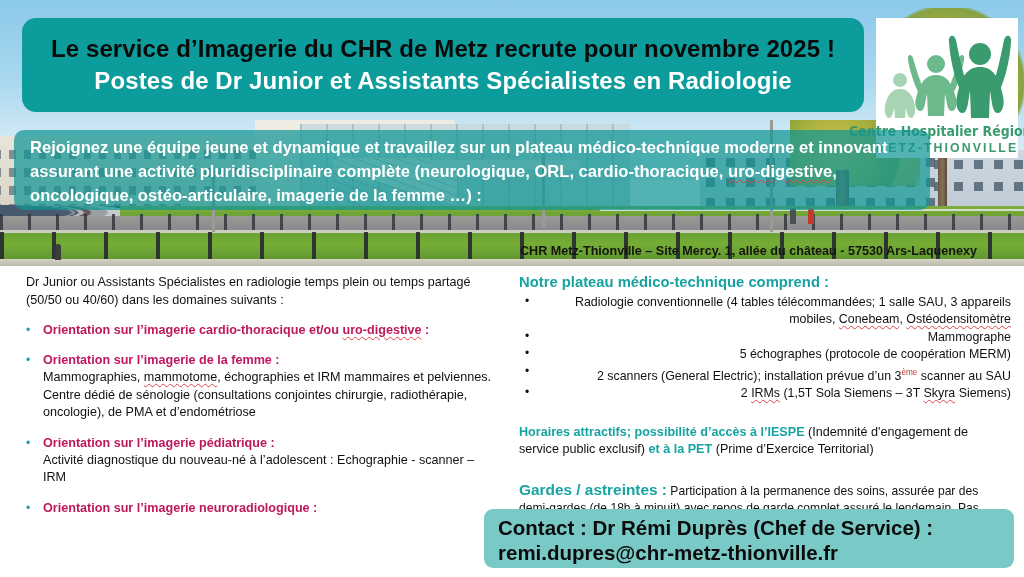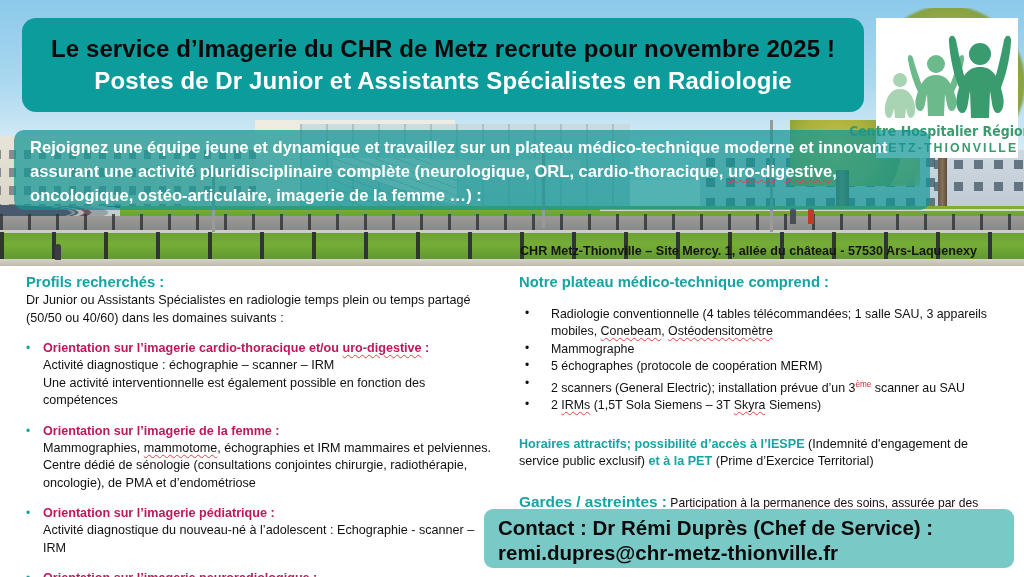--- a/index.html
+++ b/index.html
@@ -235,21 +235,21 @@
   }
   .orient-bullet {
     color: #17a3a2; font-size: 12px; line-height: 17px; width: 8px; flex: none;
   }
   .orient-head {
     color: #be185d; font-weight: bold; font-size: 12.6px; line-height: 17px;
   }
   .orient-body { margin-left: 17px; }
 
   
-  ul.plat { list-style: none; margin-top: 16px; }
+  ul.plat { list-style: none; margin-top: 4px; text-align: right; }
   ul.plat li {
     position: relative; padding-left: 32px;
     color: #111111; font-size: 12.4px; line-height: 17.4px;
   }
   ul.plat li:before {
     content: "\2022"; position: absolute; left: 6px; top: -1px;
     color: #111111; font-size: 12px;
   }
   .sup-red { font-size: 8.2px; vertical-align: super; color: #c0392b; }
 
@@ -351,30 +351,25 @@
     </svg>
     <div class="logo-l1">Centre Hospitalier Régional</div>
     <div class="logo-l2">METZ-THIONVILLE</div>
   </div>
 
   <div class="intro">
     <p><span>Rejoignez une équipe jeune et dynamique et travaillez sur un plateau médico-technique moderne et innovant assurant une activité pluridisciplinaire complète (neurologique, ORL, cardio-thoracique, </span><span class="sq-red">uro-digestive</span><span>, oncologique, ostéo-articulaire, imagerie de la femme …) :</span></p>
   </div>
 
   <div class="col-left">
-    <div class="sec-title">Profils recherchés :</div>
     <div class="body-txt">Dr Junior ou Assistants Spécialistes en radiologie temps plein ou temps partagé (50/50 ou 40/60) dans les domaines suivants :</div>
 
     <div class="orient">
       <span class="orient-bullet">•</span>
       <span class="orient-head"><span>Orientation sur l’imagerie cardio-thoracique et/ou </span><span class="sq-red">uro-digestive</span><span> :</span></span>
-    </div>
-    <div class="orient-body">
-      <div class="body-txt">Activité diagnostique : échographie – scanner – IRM</div>
-      <div class="body-txt">Une activité interventionnelle est également possible en fonction des compétences</div>
     </div>
 
     <div class="orient">
       <span class="orient-bullet">•</span>
       <span class="orient-head">Orientation sur l’imagerie de la femme :</span>
     </div>
     <div class="orient-body">
       <div class="body-txt">Mammographies, <span class="sq-red">mammotome</span>, échographies et IRM mammaires et pelviennes.</div>
       <div class="body-txt">Centre dédié de sénologie (consultations conjointes chirurgie, radiothérapie, oncologie), de PMA et d’endométriose</div>
     </div>

